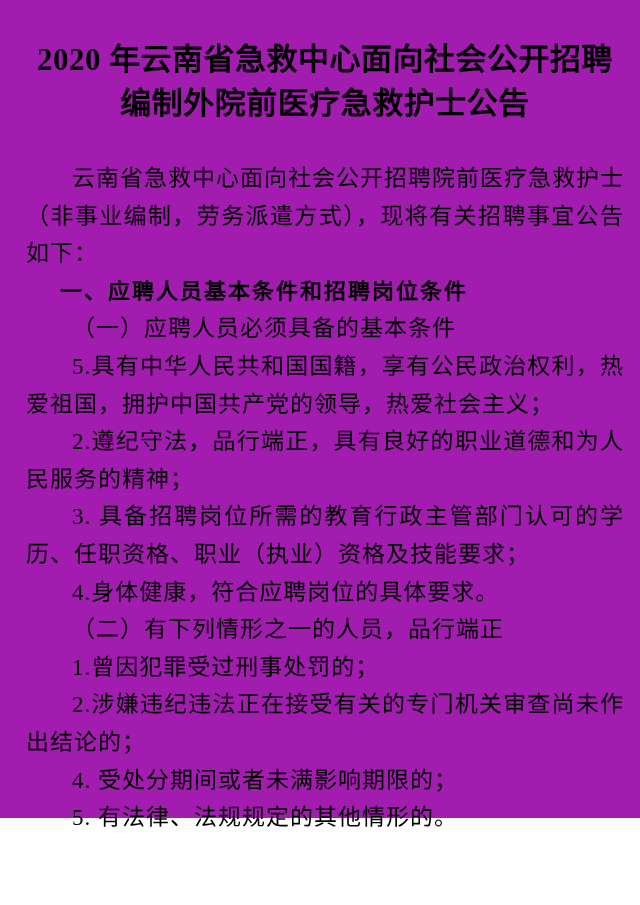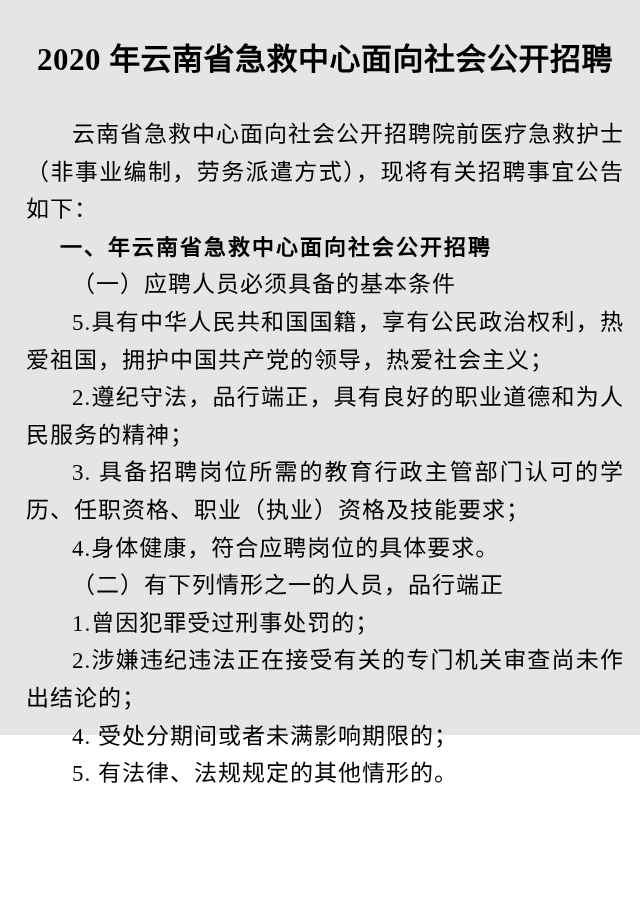--- a/index.html
+++ b/index.html
@@ -10,23 +10,23 @@
   body {
     width: 640px;
     height: 905px;
     color: #000000;
     font-family: "Liberation Serif", serif;
     overflow: hidden;
   }
   .page {
     box-sizing: border-box;
     width: 640px;
-    height: 735px;
+    height: 818px;
     padding: 30px 16px 20px 26px;
-    background: #e5e5e5;
+    background: #a21caf;
   }
   .doc-title {
     margin: 8px 0 34px 0;
     text-align: center;
     font-size: 31px;
     line-height: 44px;
     font-weight: bold;
     letter-spacing: 0.5px;
     font-family: "Liberation Serif", serif;
   }
@@ -56,25 +56,26 @@
     white-space: nowrap;
   }
 </style>
 </head>
 <body>
 
 <div class="page">
 
   <h1 class="doc-title">
     <span class="title-line">2020 年云南省急救中心面向社会公开招聘</span>
+    <span class="title-line">编制外院前医疗急救护士公告</span>
   </h1>
 
   <p class="para">云南省急救中心面向社会公开招聘院前医疗急救护士（非事业编制，劳务派遣方式），现将有关招聘事宜公告如下：</p>
 
-  <h2 class="section-heading">一、年云南省急救中心面向社会公开招聘</h2>
+  <h2 class="section-heading">一、应聘人员基本条件和招聘岗位条件</h2>
 
   <p class="para">（一）应聘人员必须具备的基本条件</p>
 
   <p class="para">5.具有中华人民共和国国籍，享有公民政治权利，热爱祖国，拥护中国共产党的领导，热爱社会主义；</p>
 
   <p class="para">2.遵纪守法，品行端正，具有良好的职业道德和为人民服务的精神；</p>
 
   <p class="para">3. 具备招聘岗位所需的教育行政主管部门认可的学历、任职资格、职业（执业）资格及技能要求；</p>
 
   <p class="para">4.身体健康，符合应聘岗位的具体要求。</p>

